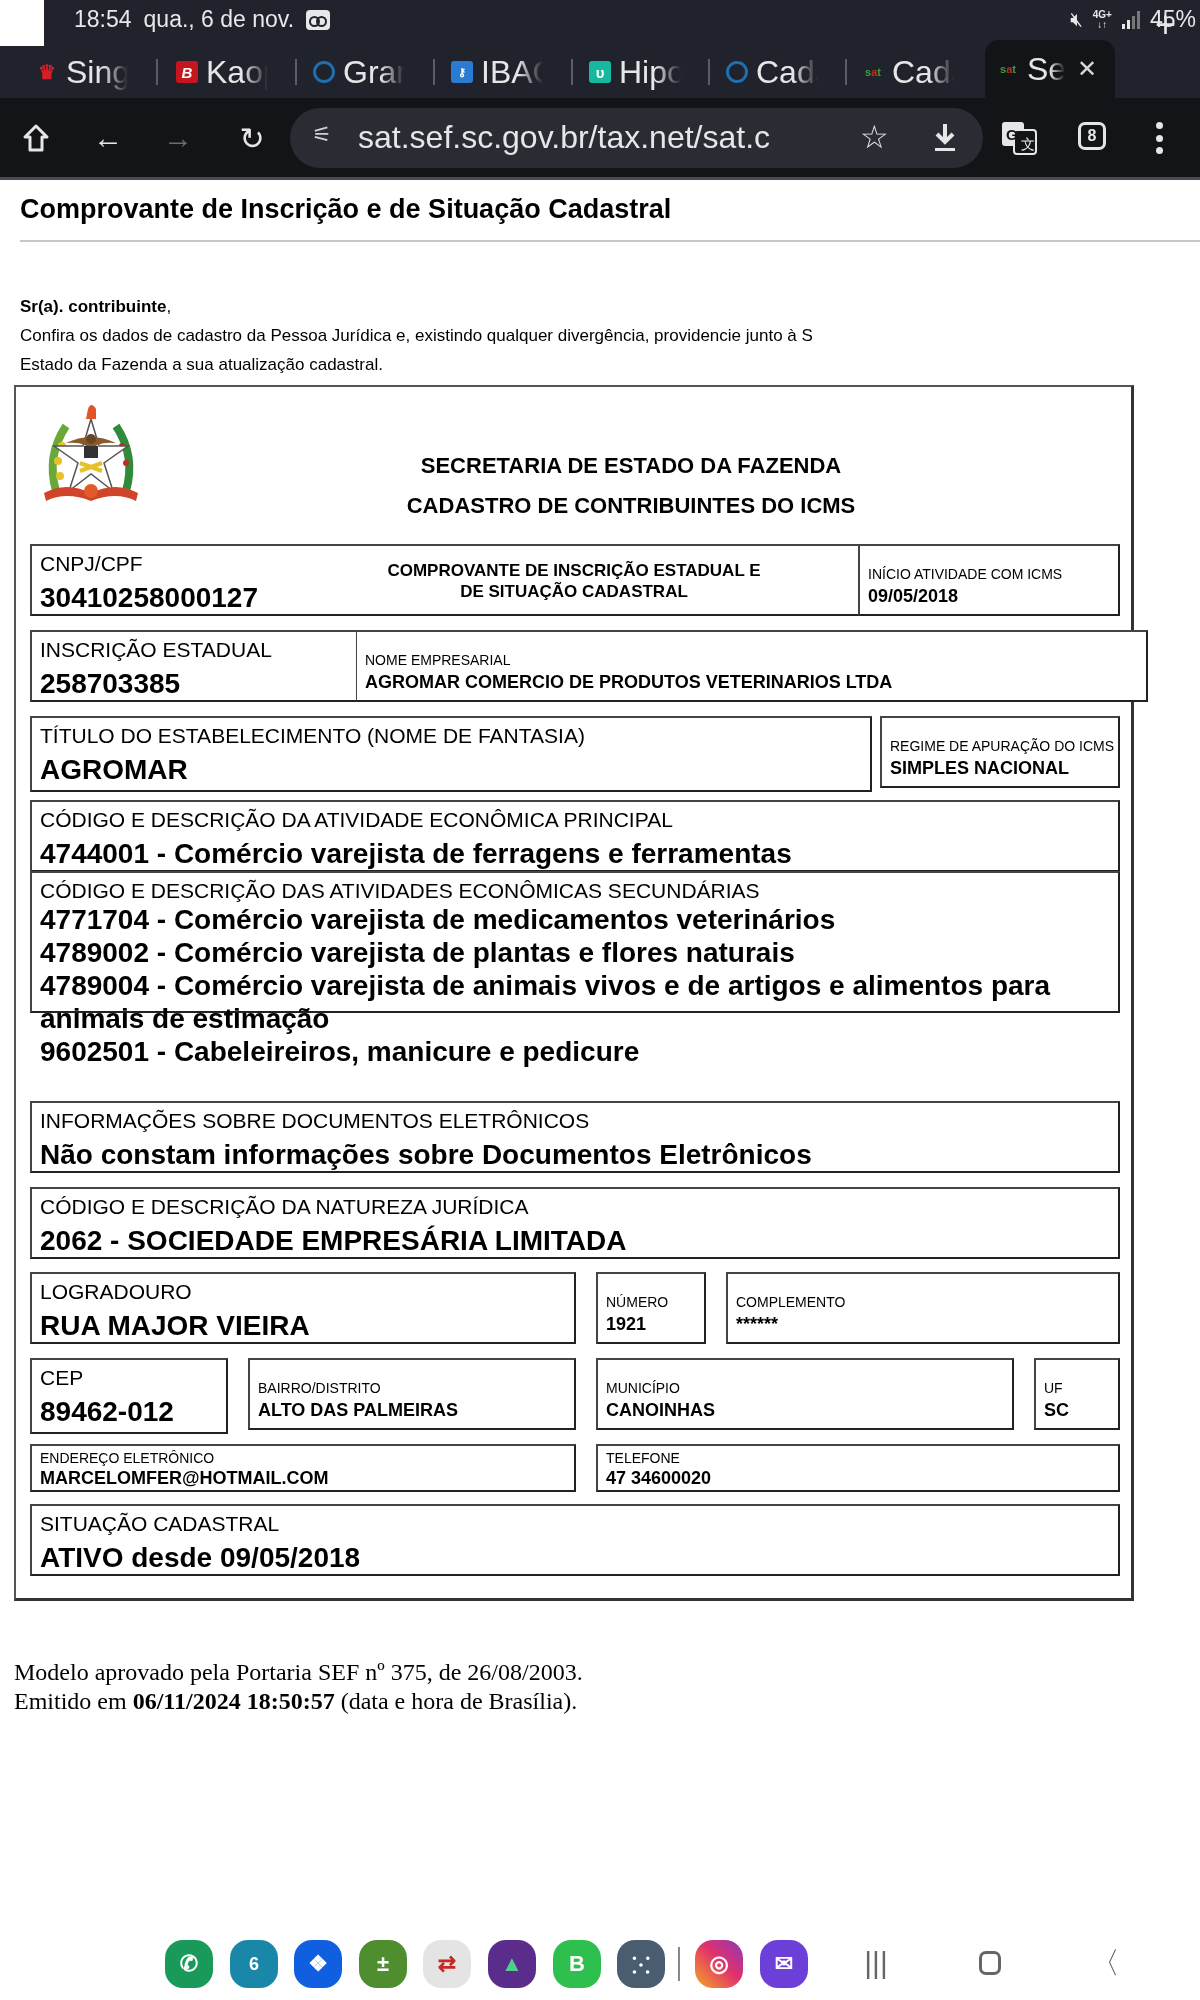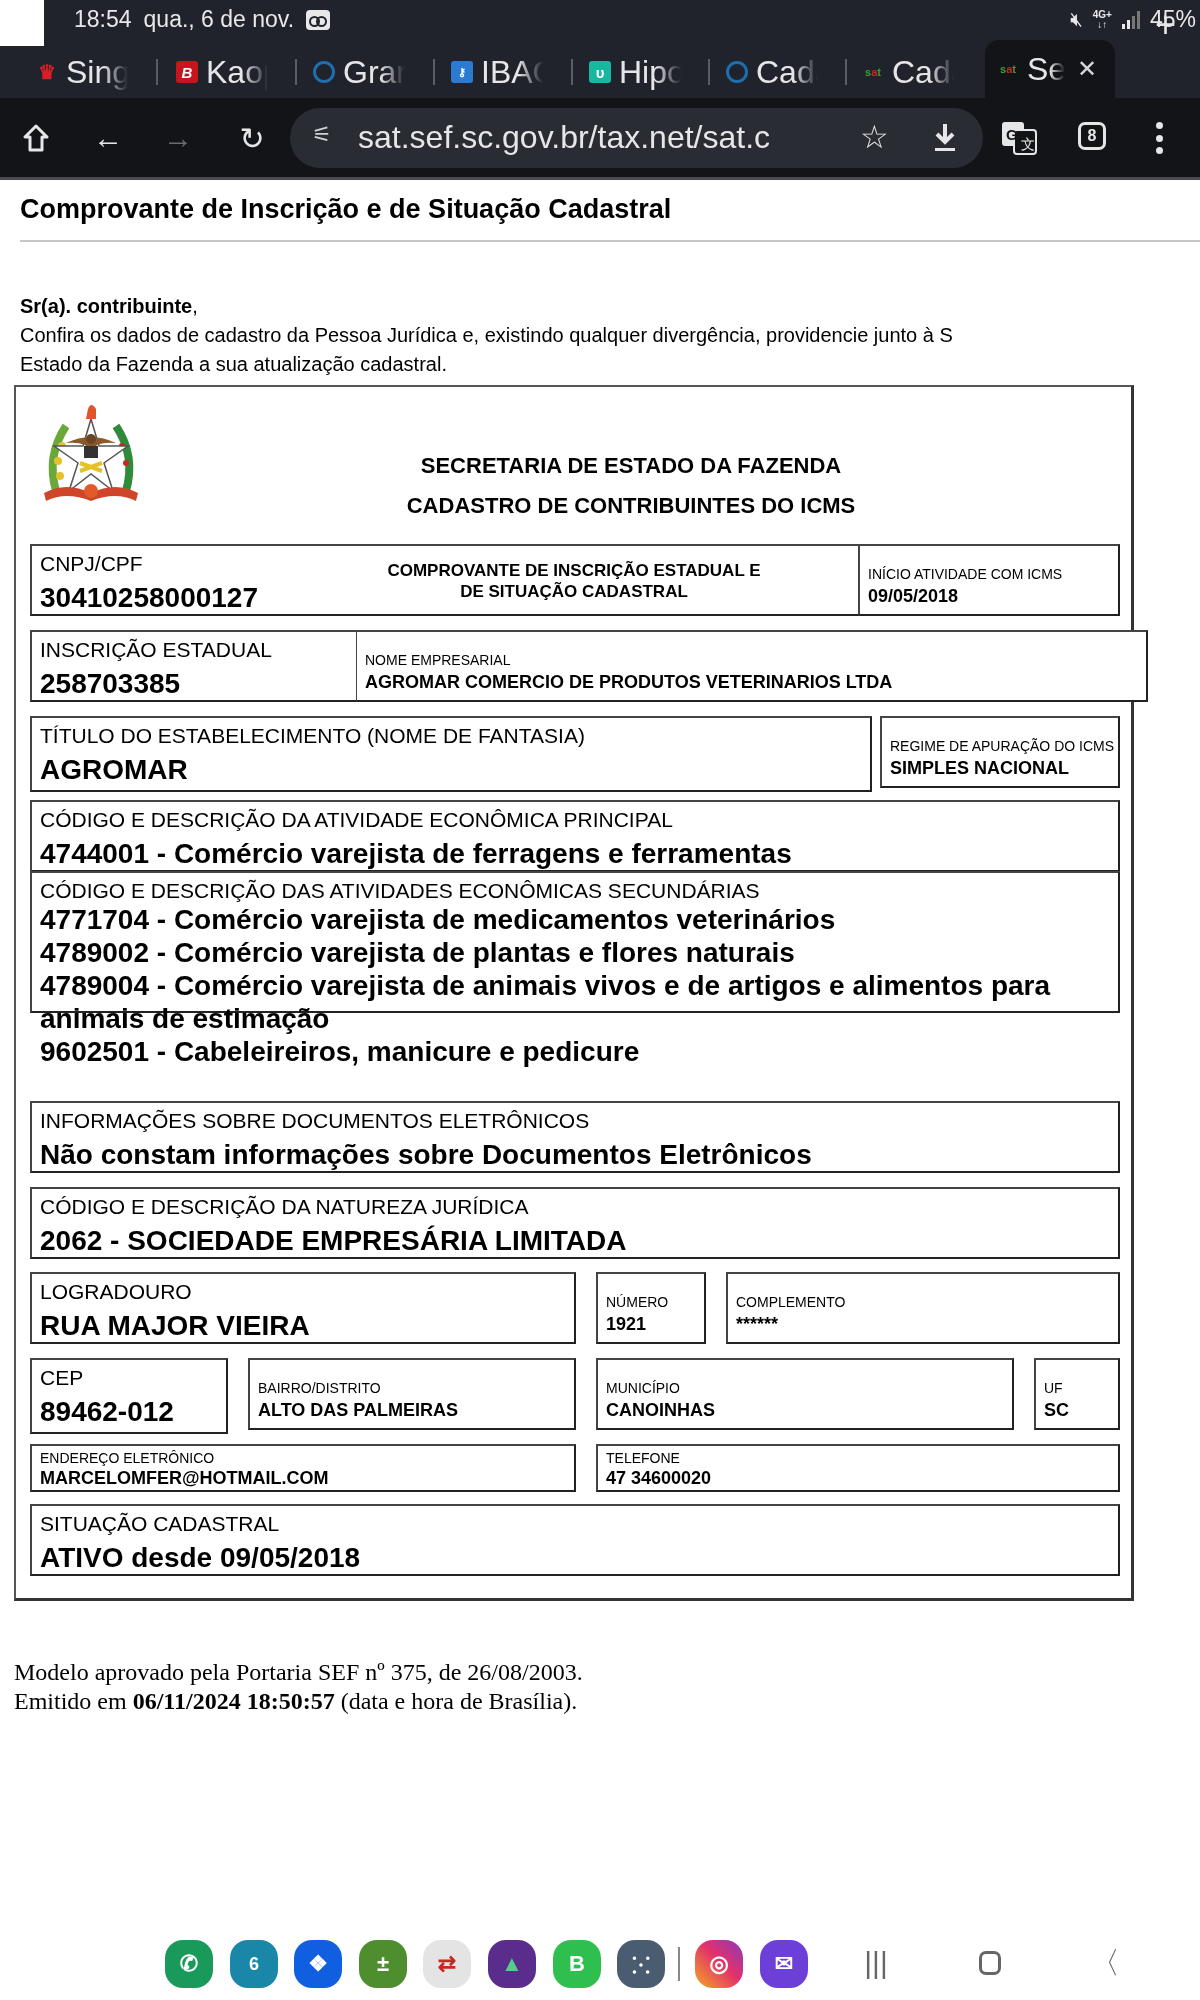--- a/index.html
+++ b/index.html
@@ -37,21 +37,21 @@
   .omnibox .star { position: absolute; left: 570px; top: 10px; font-size: 32px; color: #e6e6e8; }
   .omnibox .dl { position: absolute; left: 640px; top: 10px; width: 30px; height: 40px; }
   .tabcount { position: absolute; left: 1078px; top: 24px; width: 28px; height: 28px; border: 3px solid #e6e6e8; border-radius: 7px; color: #e6e6e8; font-size: 16px; font-weight: bold; display: flex; align-items: center; justify-content: center; }
   .menu-dots { position: absolute; left: 1155px; top: 24px; width: 8px; height: 32px; display: flex; flex-direction: column; justify-content: space-between; align-items: center; }
   .menu-dots i { width: 7px; height: 7px; background: #e6e6e8; border-radius: 50%; display: block; }
   .translate { position: absolute; left: 1000px; top: 22px; width: 38px; height: 36px; }
 
   
   .page-title { position: absolute; left: 20px; top: 194px; font-size: 27px; font-weight: bold; }
   .page-hr { position: absolute; left: 20px; top: 240px; width: 1180px; height: 2px; background: #c8c8c8; }
-  .intro { position: absolute; left: 20px; top: 292px; font-size: 20px; line-height: 29px; white-space: nowrap; }
+  .intro { position: absolute; left: 20px; top: 292px; font-size: 17px; line-height: 29px; white-space: nowrap; }
   .intro b { font-weight: bold; }
 
   .docbox { position: absolute; left: 14px; top: 385px; width: 1120px; height: 1216px; border: 2px solid #555; border-right: 3px solid #333; border-bottom: 3px solid #333; }
   .coat { position: absolute; left: 20px; top: 14px; width: 110px; height: 110px; }
   .head-line { position: absolute; left: 0; width: 1120px; text-align: center; font-weight: bold; font-size: 22px; padding-left: 110px; }
 
   .field { position: absolute; border: 2px solid #444; border-right-color: #222; border-bottom-color: #222; background: #fff; }
   .f-lbl-lg { position: absolute; left: 8px; top: 6px; font-size: 21px; white-space: nowrap; }
   .f-val-lg { position: absolute; left: 8px; top: 36px; font-size: 28px; font-weight: bold; white-space: nowrap; }
   .f-lbl-sm { position: absolute; left: 8px; top: 20px; font-size: 14px; white-space: nowrap; }

